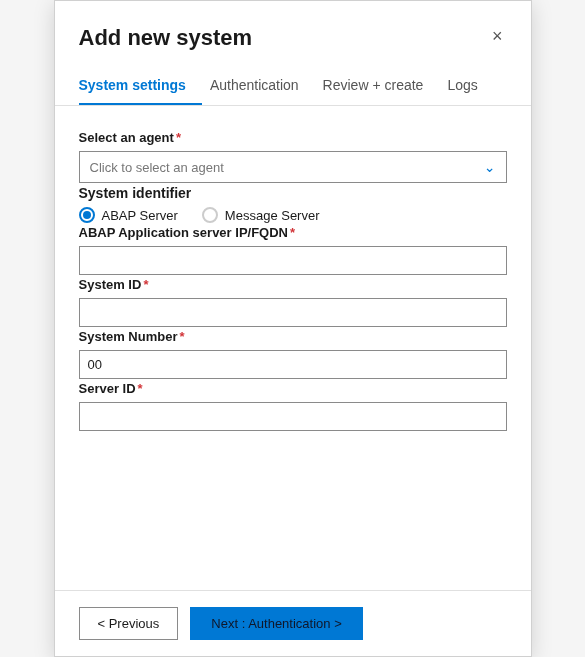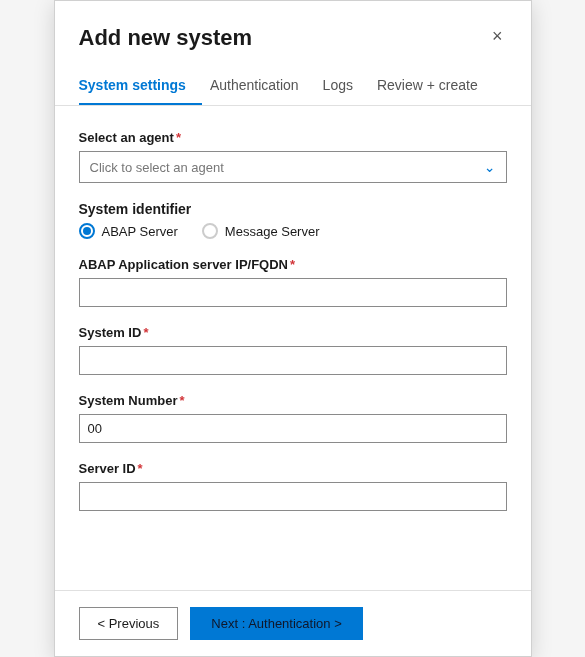--- a/index.html
+++ b/index.html
@@ -64,21 +64,21 @@
     .tab.active {
       color: #0078d4;
       border-bottom: 2px solid #0078d4;
       font-weight: 600;
     }
     .modal-body {
       padding: 24px 24px 16px 24px;
       flex: 1;
       display: flex;
       flex-direction: column;
-      gap: 18px;
+      gap: 2px;
     }
     .form-group {
       display: flex;
       flex-direction: column;
       gap: 6px;
     }
     .form-label {
       font-size: 13px;
       font-weight: 600;
       color: #1a1a1a;
@@ -187,22 +187,22 @@
 <div class="modal">
 
   <div class="modal-header">
     <span class="modal-title">Add new system</span>
     <button class="close-btn">×</button>
   </div>
 
   <div class="tabs">
     <button class="tab active">System settings</button>
     <button class="tab">Authentication</button>
+    <button class="tab">Review + create</button>
     <button class="tab">Logs</button>
-    <button class="tab">Review + create</button>
   </div>
 
   <div class="modal-body">
 
     <div class="form-group">
       <label class="form-label">
         <span>Select an agent</span><span class="required">*</span>
       </label>
       <div class="select-dropdown">
         <span>Click to select an agent</span>

